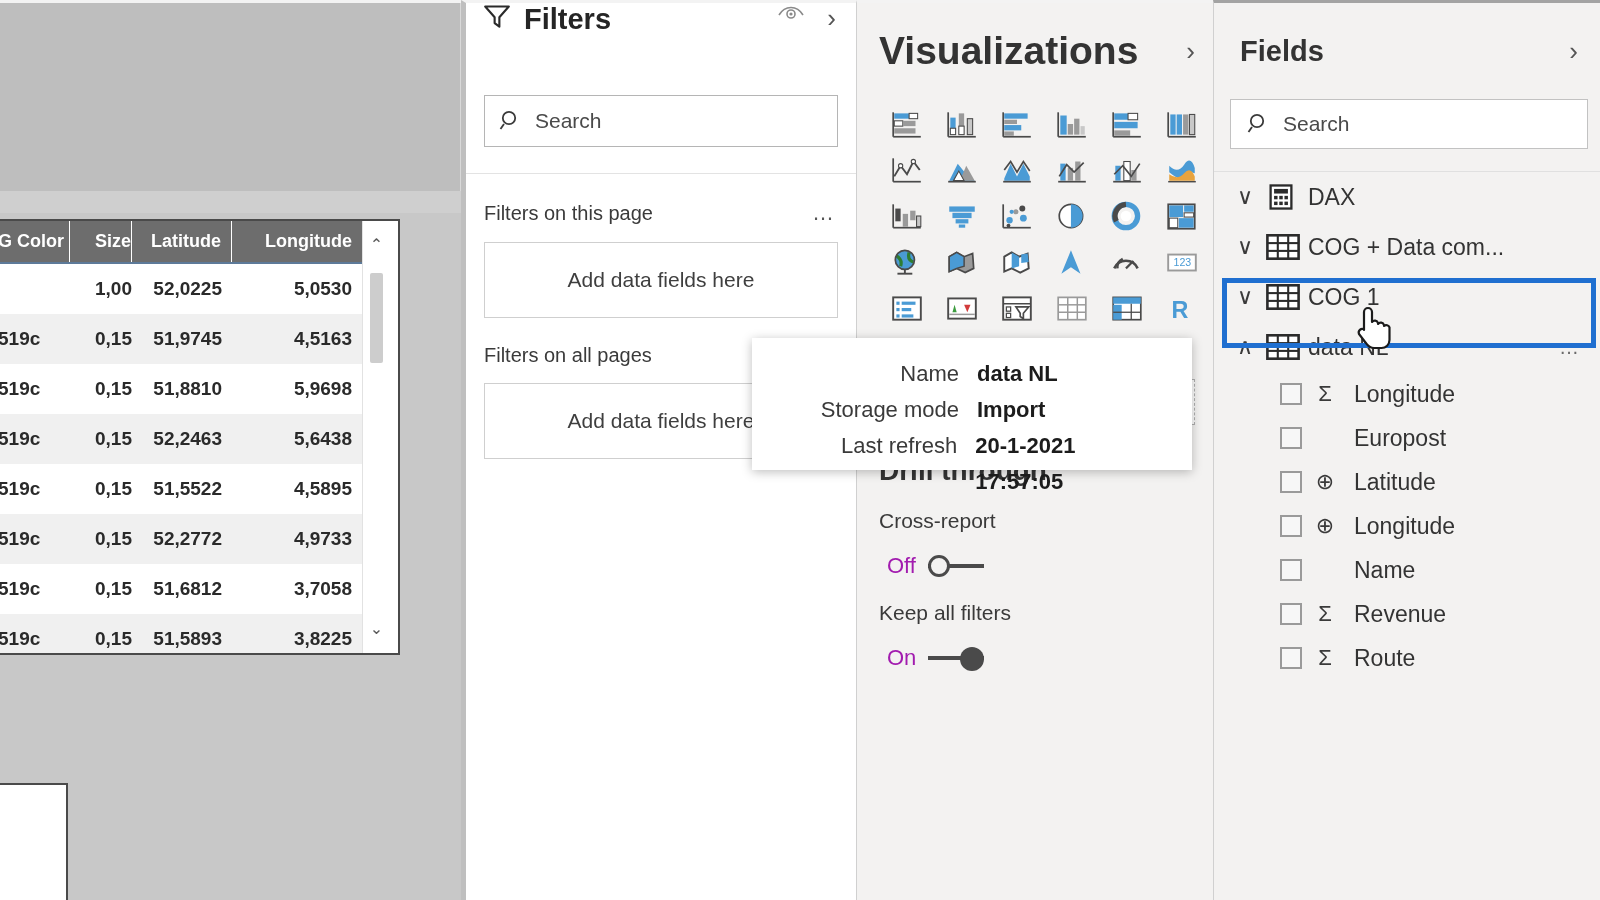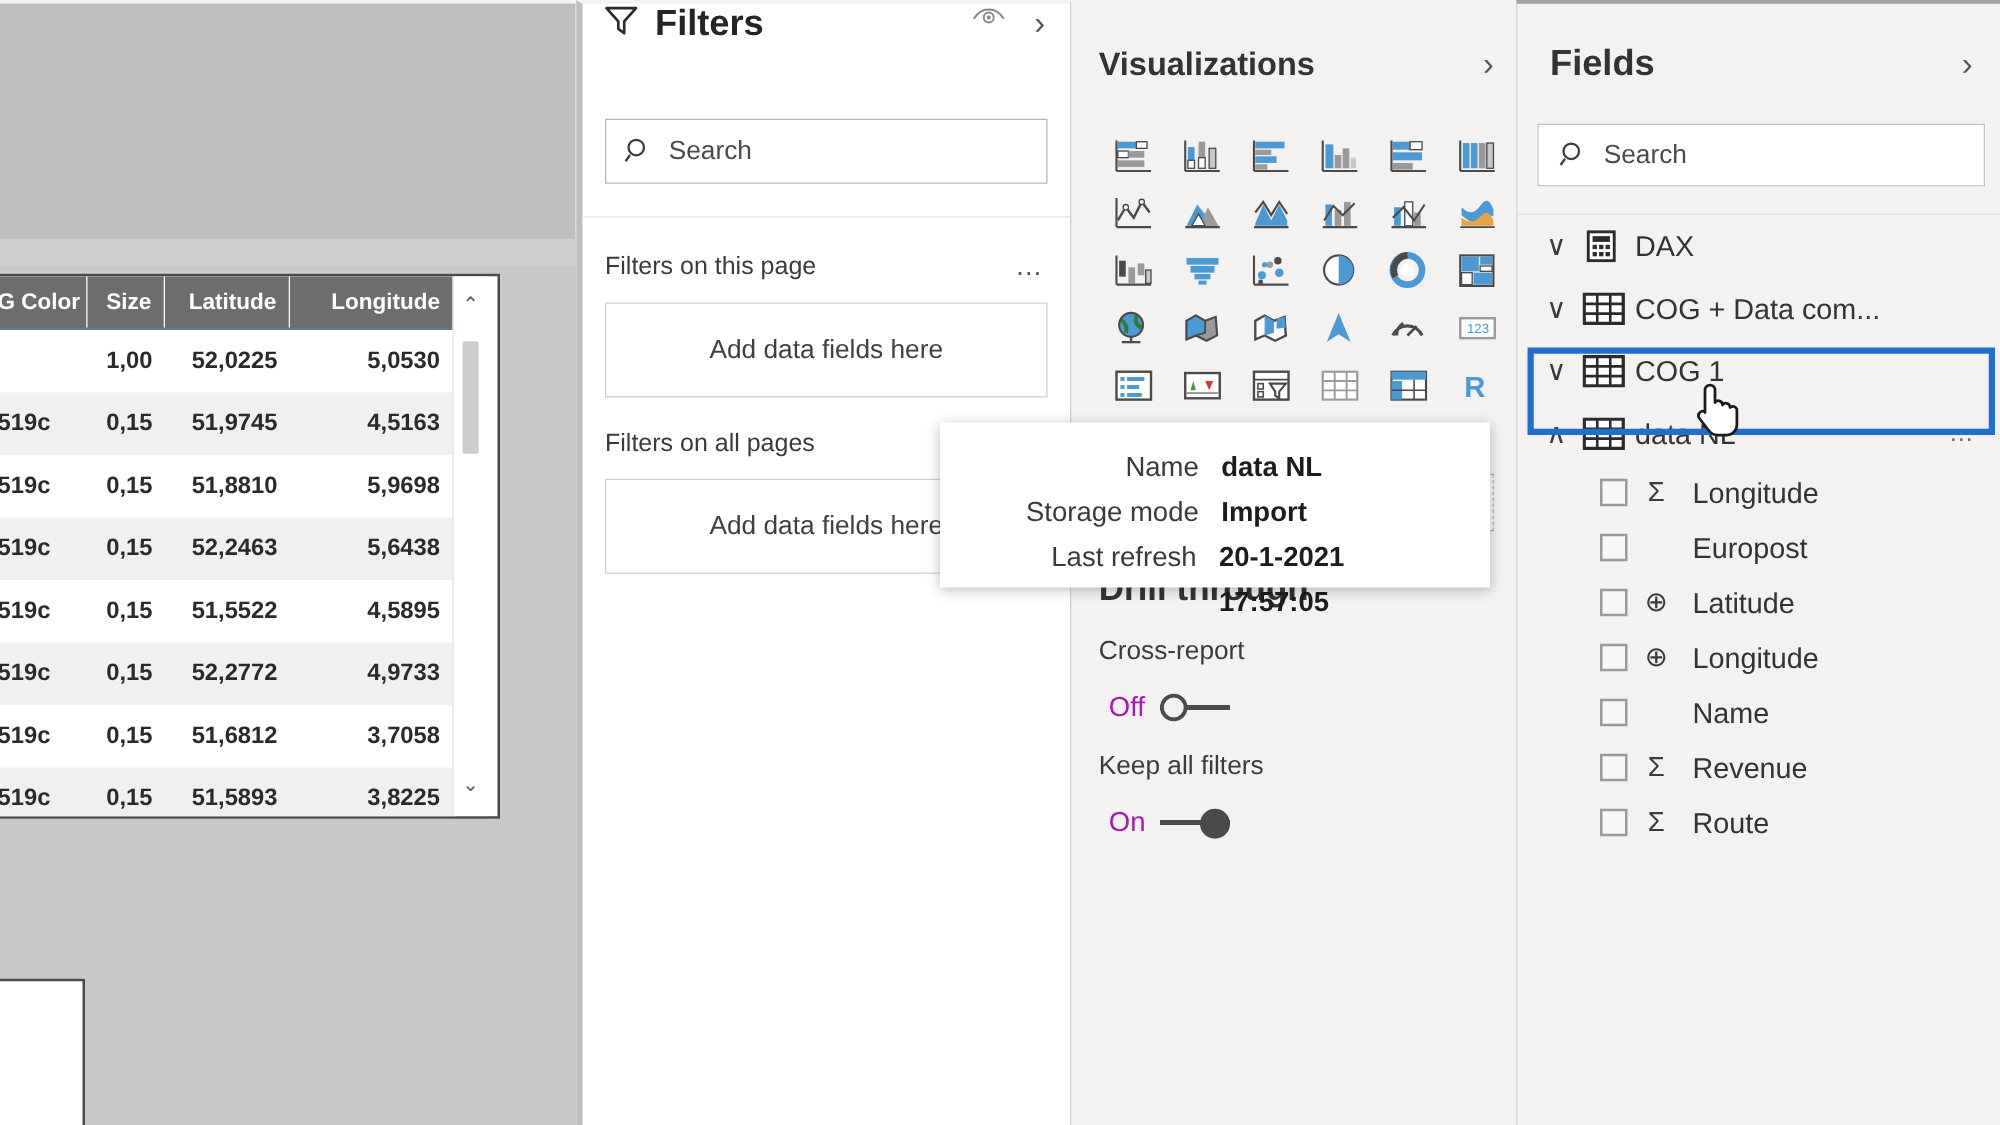--- a/index.html
+++ b/index.html
@@ -36,21 +36,21 @@
   }
   .tbl { position: absolute; left: 0; top: 0; width: 372px; height: 100%; }
   .tbl-head {
     display: flex; height: 43px; background: #6d6d6d; color: #ffffff;
     font-size: 18px; font-weight: bold;
     border-bottom: 2px solid #5d7a99;
   }
   .tbl-head .th { display: flex; align-items: center; border-right: 1px solid #ffffff; }
   .tbl-head .th:last-child { border-right: none; }
   .c0 { width: 78px; padding-left: 6px; }
-  .c1 { width: 62px; justify-content: flex-end; padding-right: 10px; }
+  .c1 { width: 62px; justify-content: flex-end; }
   .c2 { width: 100px; justify-content: flex-end; padding-right: 10px; }
   .c3 { width: 132px; justify-content: flex-end; padding-right: 12px; }
 
   .tbl-row {
     display: flex; height: 50px; font-size: 19px; color: #2a2a2a;
     background: #ffffff;
   }
   .tbl-row.alt { background: #f0f0f0; }
   .tbl-row .td { display: flex; align-items: center; font-weight: bold; }
 
@@ -101,21 +101,21 @@
   .dropzone {
     margin: 16px 18px 0 18px; height: 76px; border: 1px solid #cfcfcf;
     background: #ffffff; display: flex; align-items: center; justify-content: center;
     font-size: 21px; color: #3f3f3f;
   }
 
   
   #viz-pane { left: 856px; width: 357px; border-left: 1px solid #d0d0d0;
     border-top: 3px solid #f3f3f3; }
   #viz-pane .vp-head { display: flex; align-items: center; height: 96px; padding: 0 18px 0 22px; }
-  .vp-title { font-size: 26px; font-weight: bold; color: #333333; }
+  .vp-title { font-size: 39px; font-weight: bold; color: #333333; }
   .viz-grid {
     display: grid; grid-template-columns: repeat(6, 1fr);
     gap: 8px 4px; padding: 6px 14px 0 16px;
   }
   .viz-cell {
     height: 38px; display: flex; align-items: center; justify-content: flex-end;
   }
   .viz-cell svg { display: block; }
   .viz-label { font-size: 21px; color: #333; padding: 18px 0 0 22px; }
   .viz-dropzone {

